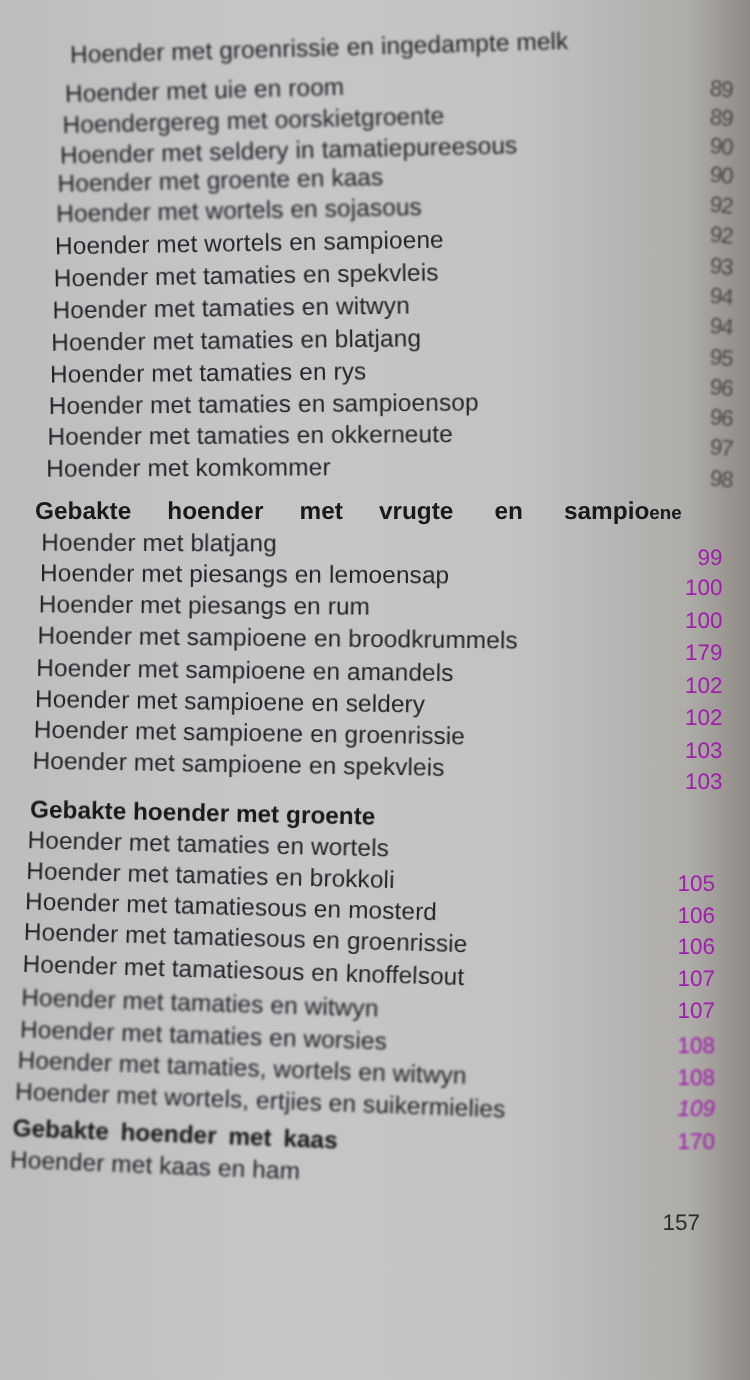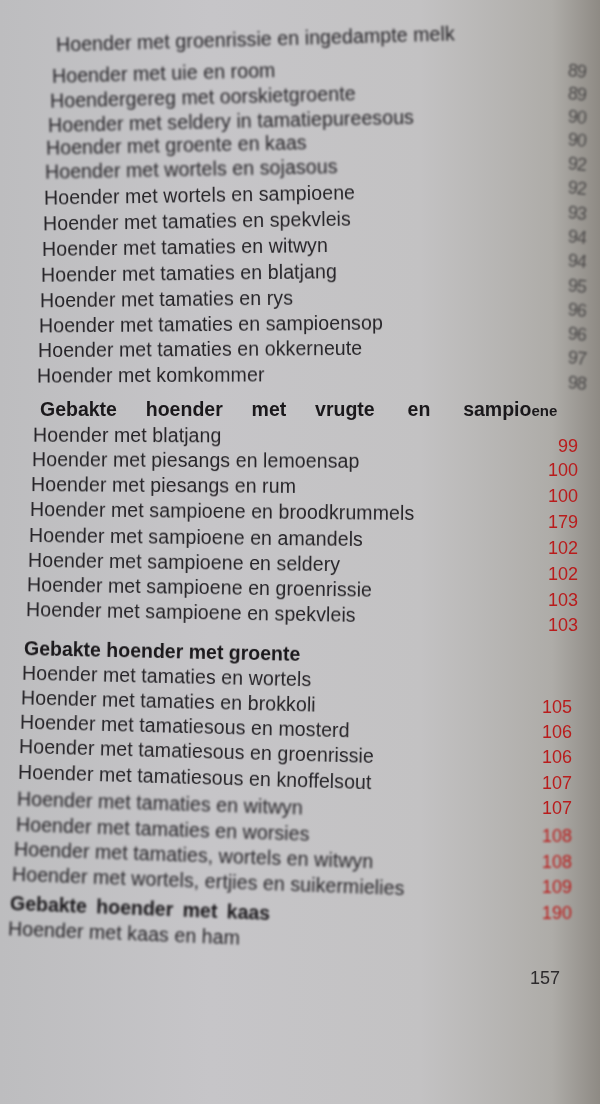--- a/index.html
+++ b/index.html
@@ -32,21 +32,21 @@
       white-space: nowrap;
       font-size: 19.5px;
       line-height: 22px;
       font-weight: bold;
       color: #1a181b;
     }
     .num {
       position: absolute;
       font-size: 18px;
       line-height: 20px;
-      color: #b91c1c;
+      color: #a21caf;
       text-align: right;
       width: 40px;
     }
     .num.clipped {
       transform: rotate(6deg);
       color: #4a4848;
       letter-spacing: -1px;
     }
     .blur1 { filter: blur(0.6px); }
     .blur2 { filter: blur(0.9px); }
@@ -93,21 +93,21 @@
     <div class="num clipped blur2" style="left:546px; top:226px;">94</div>
     <div class="num clipped blur2" style="left:546px; top:250px;">94</div>
     <div class="num clipped blur2" style="left:546px; top:275px;">95</div>
     <div class="num clipped blur2" style="left:546px; top:299px;">96</div>
     <div class="num clipped blur2" style="left:546px; top:323px;">96</div>
     <div class="num clipped blur2" style="left:546px; top:347px;">97</div>
     <div class="num clipped blur2" style="left:546px; top:372px;">98</div>
   </div>
 
   <div>
-    <div class="heading blur1" style="left:40px; top:398px;">
+    <div class="heading blur1" style="left:28px; top:398px;">
       <span>Gebakte</span>
       <span style="display:inline-block; width:18px;"></span>
       <span>hoender</span>
       <span style="display:inline-block; width:18px;"></span>
       <span>met</span>
       <span style="display:inline-block; width:18px;"></span>
       <span>vrugte</span>
       <span style="display:inline-block; width:22px;"></span>
       <span>en</span>
       <span style="display:inline-block; width:22px;"></span>
@@ -146,22 +146,22 @@
     <div class="line blur2" style="left:14px; top:844px; transform:rotate(2.0deg);">Hoender met tamaties, wortels en witwyn</div>
     <div class="line blur2" style="left:12px; top:870px; transform:rotate(2.1deg);">Hoender met wortels, ertjies en suikermielies</div>
 
     <div class="num blur1" style="left:532px; top:697px;">105</div>
     <div class="num blur1" style="left:532px; top:722px;">106</div>
     <div class="num blur1" style="left:532px; top:747px;">106</div>
     <div class="num blur1" style="left:532px; top:773px;">107</div>
     <div class="num blur1" style="left:532px; top:798px;">107</div>
     <div class="num blur2" style="left:532px; top:826px;">108</div>
     <div class="num blur2" style="left:532px; top:852px;">108</div>
-    <div class="num blur2" style="left:532px; top:877px;">109</div>
-    <div class="num blur2" style="left:532px; top:903px;">190</div>
+    <div class="num blur2" style="left:532px; top:877px;font-style:italic;">109</div>
+    <div class="num blur2" style="left:532px; top:903px;">170</div>
   </div>
 
   <div>
     <div class="heading blur2" style="left:10px; top:897px; transform:rotate(2.2deg); word-spacing:4px;">Gebakte hoender met kaas</div>
     <div class="line blur2" style="left:8px; top:922px; transform:rotate(2.3deg);">Hoender met kaas en ham</div>
   </div>
 
   <div class="page-number">157</div>
 
 </div>

